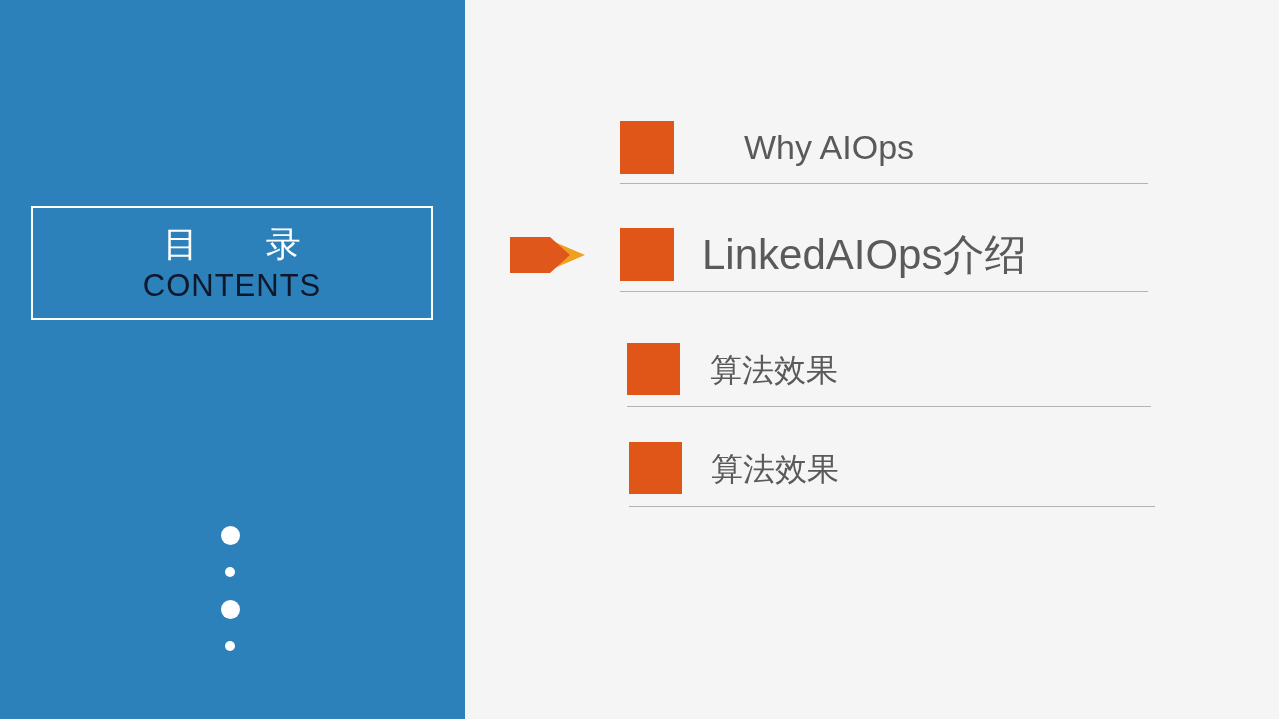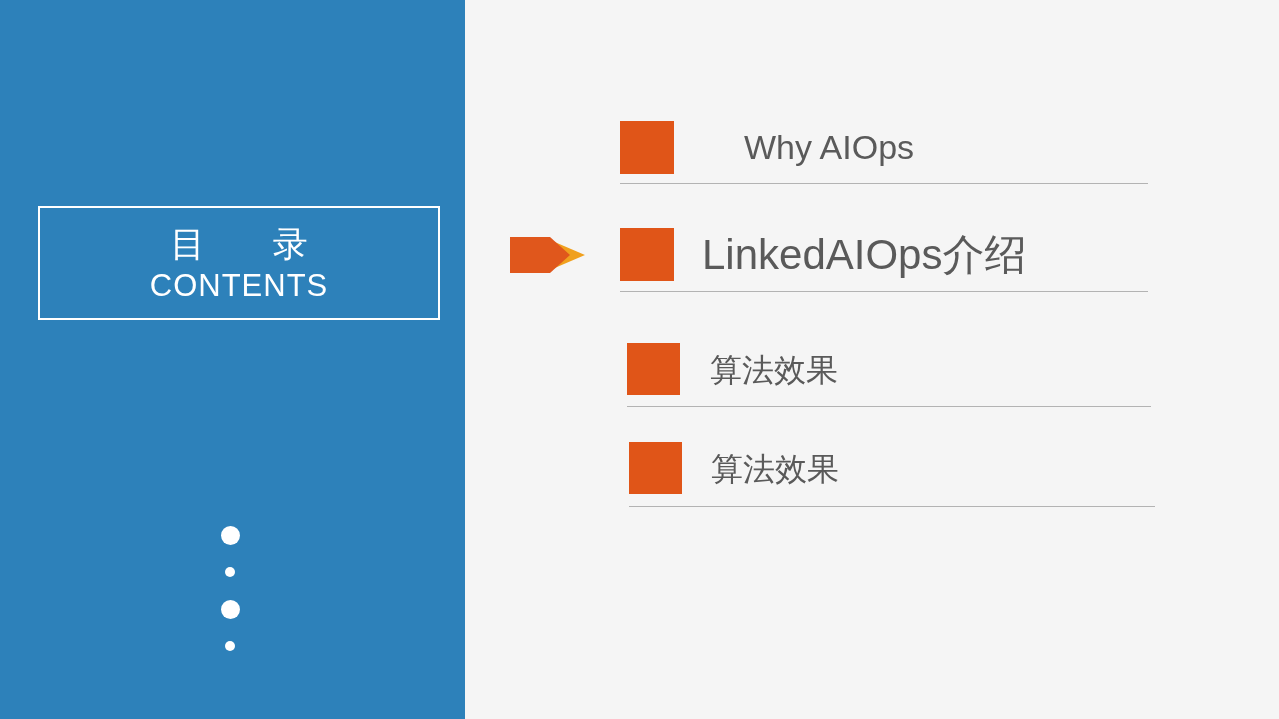--- a/index.html
+++ b/index.html
@@ -36,35 +36,34 @@
     left: 31px;
     top: 206px;
     width: 402px;
     height: 114px;
     border: 2px solid #ffffff;
     box-sizing: border-box;
     display: flex;
     flex-direction: column;
     align-items: center;
     justify-content: center;
-    margin-left: 7px;
   }
 
   .title-cn {
     color: #ffffff;
     font-size: 35px;
     letter-spacing: 16px;
     text-indent: 16px;
     line-height: 44px;
     font-weight: 400;
     white-space: pre;
   }
 
   .title-en {
-    color: #ffffff;
+    color: #0f172a;
     font-size: 31px;
     line-height: 38px;
     letter-spacing: 1px;
     font-weight: 400;
     margin-top: 1px;
   }
 
   
   .dots {
     position: absolute;

